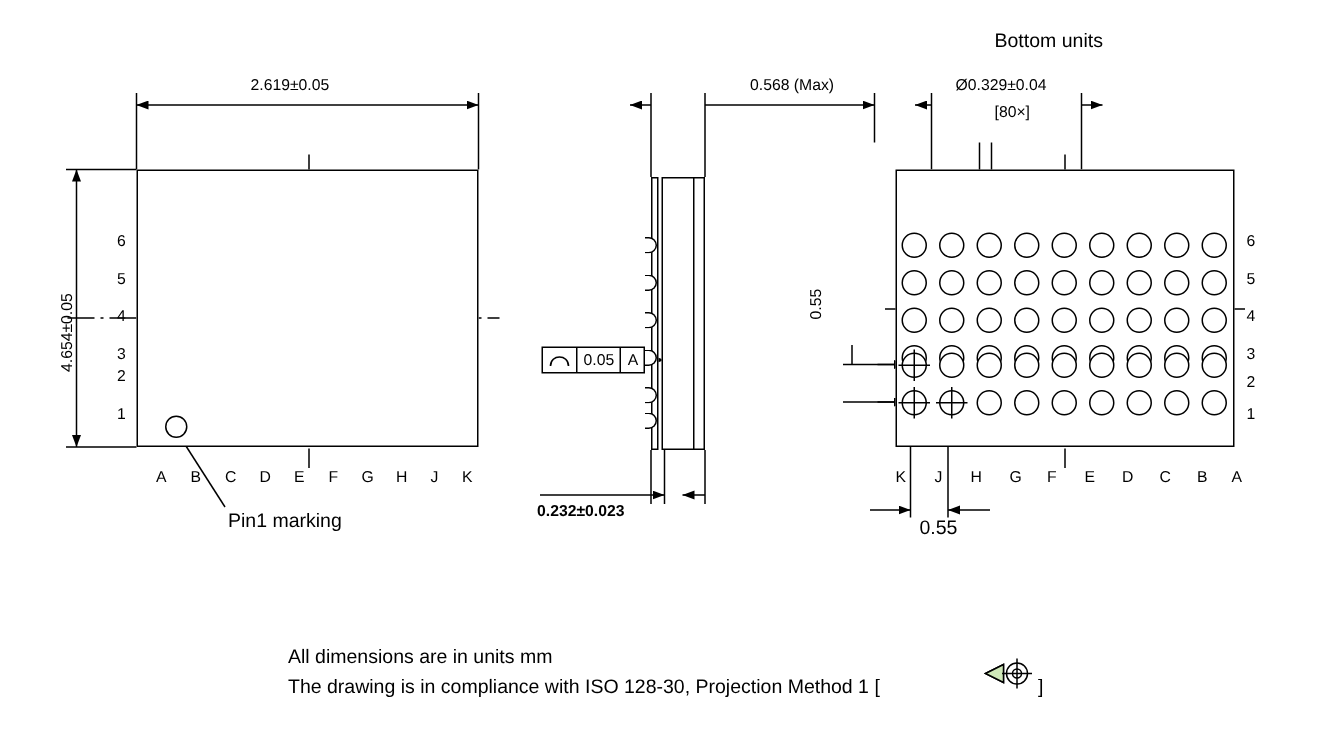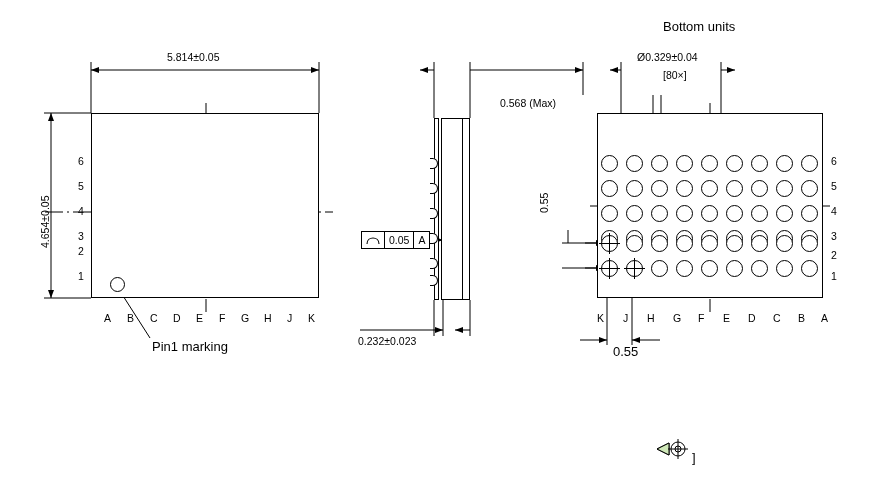--- a/index.html
+++ b/index.html
@@ -151,21 +151,21 @@
       <circle cx="21" cy="0" r="3" fill="none" stroke="#000" stroke-width="1"></circle>
       <line x1="11" y1="0" x2="31" y2="0" stroke="#000" stroke-width="1"></line>
       <line x1="21" y1="-10" x2="21" y2="10" stroke="#000" stroke-width="1"></line>
     </g>
   </svg>
 
   <div class="rect" style="left:91px; top:113px; width:228px; height:185px;"></div>
 
   <div class="ball" style="left:110px; top:277px; width:15px; height:15px;"></div>
 
-  <div class="lbl sm" style="left:167px; top:52px;">5.814±0.05</div>
+  <div class="lbl sm" style="left:167px; top:52px;">2.619±0.05</div>
 
   <div class="lbl sm vert" style="left:40px; top:248px;">4.654±0.05</div>
 
   <div class="lbl sm" style="left:78px; top:156px;">6</div>
   <div class="lbl sm" style="left:78px; top:181px;">5</div>
   <div class="lbl sm" style="left:78px; top:206px;">4</div>
   <div class="lbl sm" style="left:78px; top:231px;">3</div>
   <div class="lbl sm" style="left:78px; top:246px;">2</div>
   <div class="lbl sm" style="left:78px; top:271px;">1</div>
 
@@ -186,23 +186,23 @@
   <div class="rect" style="left:441px; top:118px; width:29px; height:182px;"></div>
   <div class="vl" style="left:462px; top:118px; height:182px;"></div>
 
   <div class="bump" style="left:430px; top:158px;"></div>
   <div class="bump" style="left:430px; top:183px;"></div>
   <div class="bump" style="left:430px; top:208px;"></div>
   <div class="bump" style="left:430px; top:233px;"></div>
   <div class="bump" style="left:430px; top:258px;"></div>
   <div class="bump" style="left:430px; top:275px;"></div>
 
-  <div class="lbl sm" style="left:500px; top:52px;margin-top:46px;">0.568 (Max)</div>
-
-  <div class="lbl sm" style="left:358px; top:336px;">0.232±0.023</div>
+  <div class="lbl sm" style="left:500px; top:52px;">0.568 (Max)</div>
+
+  <div class="lbl sm" style="left:358px; top:336px;font-weight:bold;">0.232±0.023</div>
 
   <div class="fcf" style="left:361px; top:231px;">
     <div>
       <svg width="14" height="12" style="position:relative;">
         <path d="M1,10 C1,2 13,2 13,10" fill="none" stroke="#000" stroke-width="1.1"></path>
       </svg>
     </div>
     <div>0.05</div>
     <div>A</div>
   </div>
@@ -292,15 +292,17 @@
   <div class="lbl sm" style="left:623px; top:313px;">J</div>
   <div class="lbl sm" style="left:647px; top:313px;">H</div>
   <div class="lbl sm" style="left:673px; top:313px;">G</div>
   <div class="lbl sm" style="left:698px; top:313px;">F</div>
   <div class="lbl sm" style="left:723px; top:313px;">E</div>
   <div class="lbl sm" style="left:748px; top:313px;">D</div>
   <div class="lbl sm" style="left:773px; top:313px;">C</div>
   <div class="lbl sm" style="left:798px; top:313px;">B</div>
   <div class="lbl sm" style="left:821px; top:313px;">A</div>
 
+  <div class="note" style="left:192px; top:430px;">All dimensions are in units mm</div>
+  <div class="note" style="left:192px; top:450px;">The drawing is in compliance with ISO 128-30, Projection Method 1 [</div>
   <div class="note" style="left:692px; top:450px;">]</div>
 
 </div>
 
 </body></html>

